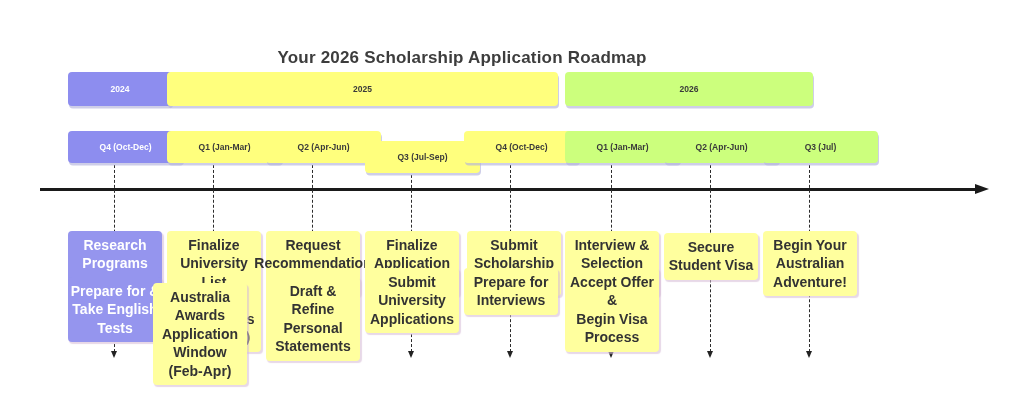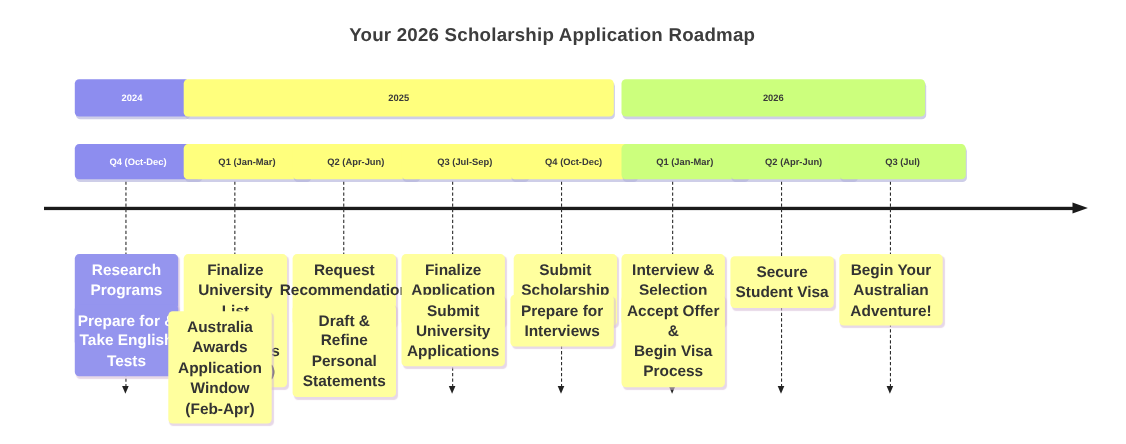--- a/index.html
+++ b/index.html
@@ -4,25 +4,24 @@
 <style>
   html,body{margin:0;padding:0;background:#fff;}
   #figure{
     position:relative;
     width:1024px;height:404px;
     background:#ffffff;
     font-family:"Liberation Sans",sans-serif;
     overflow:hidden;
   }
   .title{
-    position:absolute;left:0;top:22px;width:924px;
+    position:absolute;left:0;top:48px;width:924px;
     text-align:center;
     font-size:17px;font-weight:700;color:#3d3d3d;
     letter-spacing:.2px;
-    padding-left:40px;
   }
   .band,.quarter,.task{
     position:absolute;box-sizing:border-box;
     display:flex;align-items:center;justify-content:center;
     text-align:center;border-radius:4px;
     box-shadow:1px 2.5px 0 rgba(180,180,220,.65);
     z-index:2;
   }
   .band{top:72px;height:34px;font-size:8.5px;font-weight:700;color:#3a3a3a;}
   .quarter{top:131px;height:32px;width:115px;font-size:8.5px;font-weight:700;color:#3a3a3a;}
@@ -64,26 +63,26 @@
 </style>
 </head>
 <body>
 
 <div id="figure">
 
   <div class="title">Your 2026 Scholarship Application Roadmap</div>
 
   <div class="band c-purple" style="left:68px;width:104px;">2024</div>
   <div class="band c-yellow" style="left:167px;width:391px;">2025</div>
-  <div class="band c-green" style="left:565px;width:276px;">2026</div>
+  <div class="band c-green" style="left:565px;width:248px;">2026</div>
 
   <div class="quarter c-purple" style="left:68px;">Q4 (Oct-Dec)</div>
   <div class="quarter c-yellow" style="left:167px;">Q1 (Jan-Mar)</div>
   <div class="quarter c-yellow" style="left:266px;">Q2 (Apr-Jun)</div>
-  <div class="quarter c-yellow" style="left:365px;">Q3 (Jul-Sep)</div>
+  <div class="quarter c-yellow" style="left:365px;margin-top:10px;">Q3 (Jul-Sep)</div>
   <div class="quarter c-yellow" style="left:464px;">Q4 (Oct-Dec)</div>
   <div class="quarter c-green" style="left:565px;">Q1 (Jan-Mar)</div>
   <div class="quarter c-green" style="left:664px;">Q2 (Apr-Jun)</div>
   <div class="quarter c-green" style="left:763px;">Q3 (Jul)</div>
 
   <div class="axis-line"></div>
   <div class="axis-head"></div>
 
   <div class="tick" style="left:114px;"></div>
   <div class="tick" style="left:213px;"></div>

